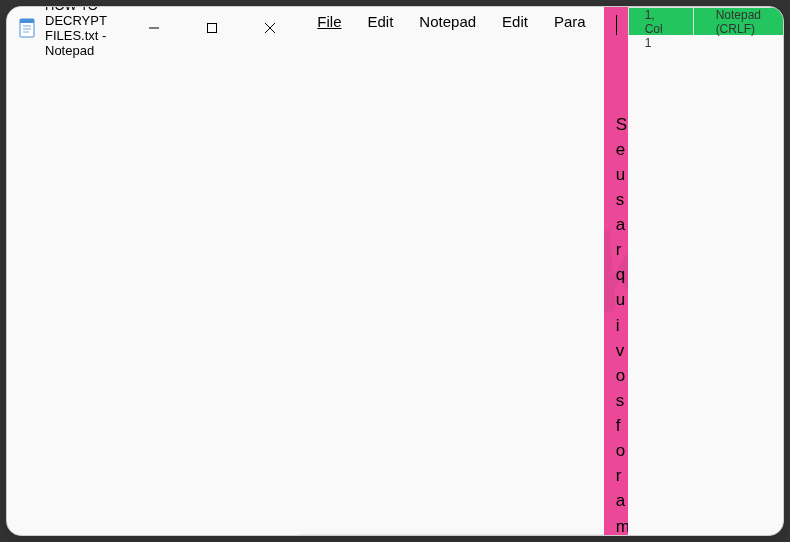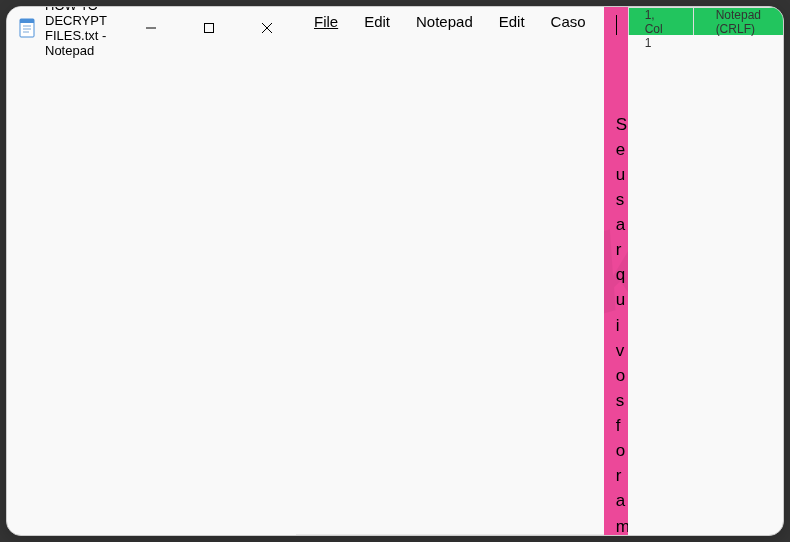--- a/index.html
+++ b/index.html
@@ -180,21 +180,21 @@
           </svg>
       </button>
     </div>
   </div>
 
   <div class="menubar">
     <div class="menu-item">File</div>
     <div class="menu-item">Edit</div>
     <div class="menu-item">Notepad</div>
     <div class="menu-item">Edit</div>
-    <div class="menu-item">Caso</div>
+    <div class="menu-item">Para</div>
   </div>
 
   <div class="editor">
     <div class="cursor-line"></div>
     <span>
 Seus arquivos foram compactados!
 
 Para recupera-los, voce precisa de uma chave de segurança.
 
 Caso tenha real interesse na recuperação deles envie seu código para consulta: 14rescryptedsadfg

